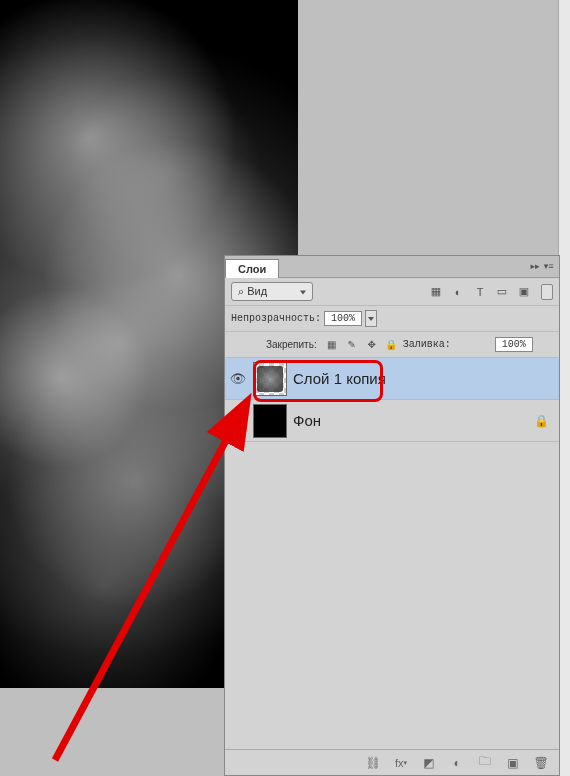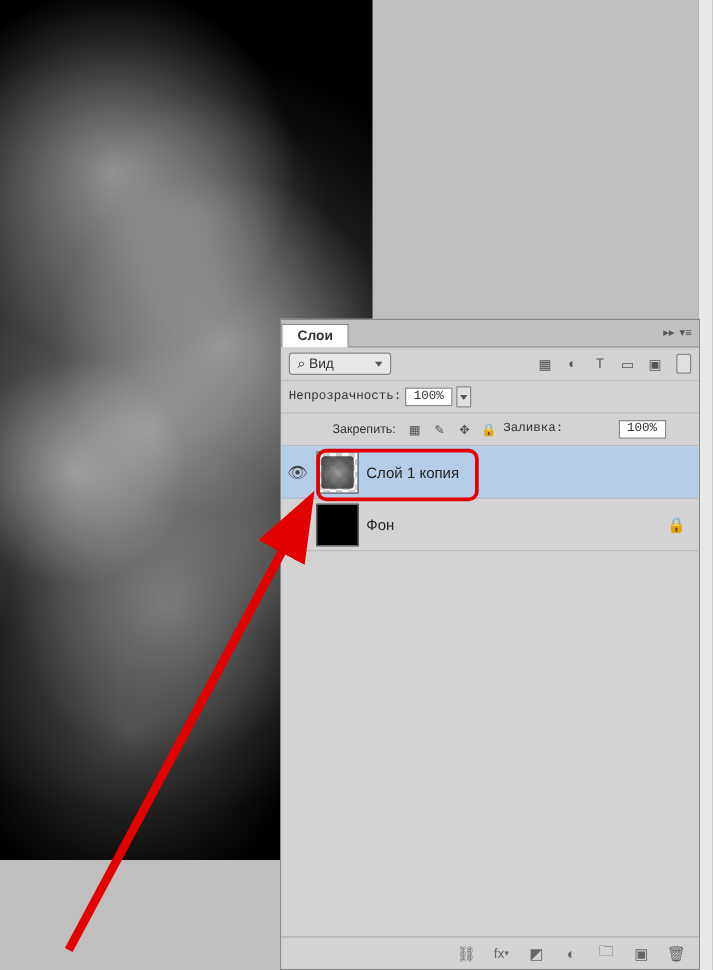--- a/index.html
+++ b/index.html
@@ -206,21 +206,21 @@
       repeating-conic-gradient(#ccc 0% 25%, #fff 0% 50%) 0 0/10px 10px;
   }
   .layer-thumb.clouds::after {
     content:"";
     position:absolute;inset:3px;
     background: radial-gradient(circle at 50% 50%, #888, #444 60%, #222);
     opacity:0.85;
     border-radius: 3px;
   }
   .layer-thumb.solid-black { background: #000; }
-  .layer-name { font-size: 12px; color: #222; }
+  .layer-name { font-size: 15px; color: #222; }
   .layer-lock-icon {
     margin-left: auto;
     margin-right: 6px;
     color: #666;
     font-size: 12px;
   }
   .highlight-box {
     position: absolute;
     border: 3px solid #e30000;
     border-radius: 8px;

